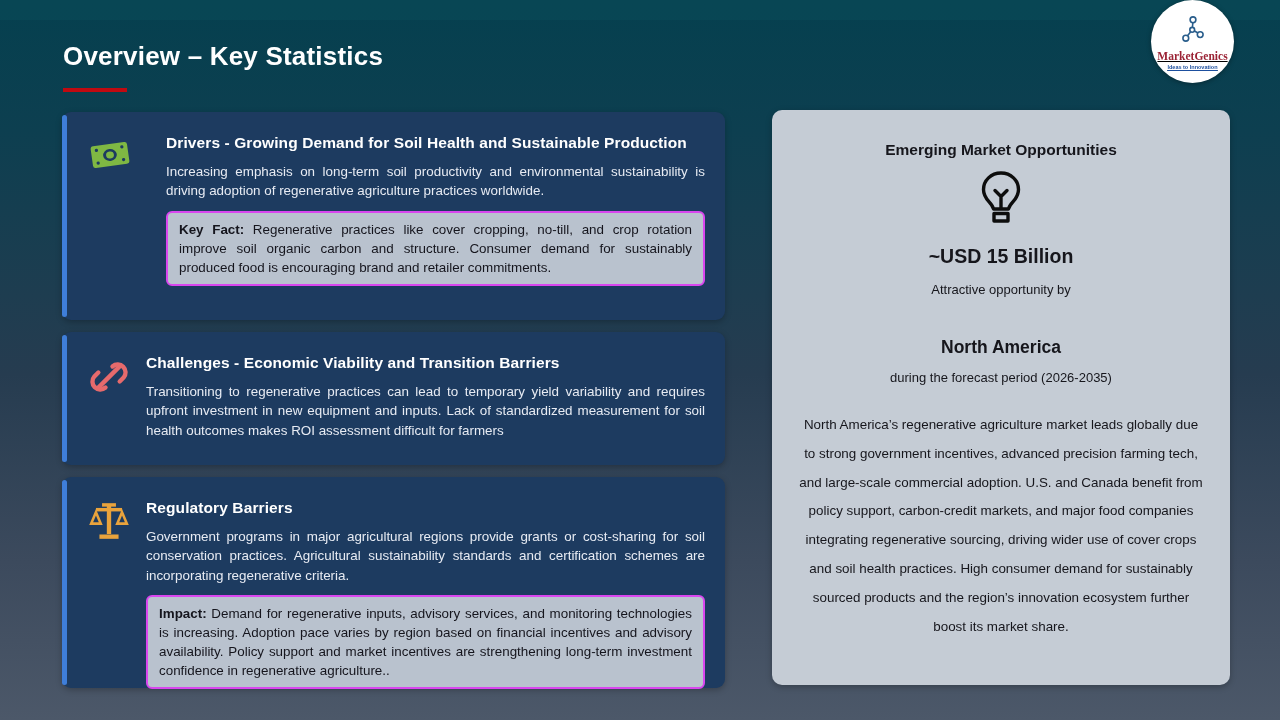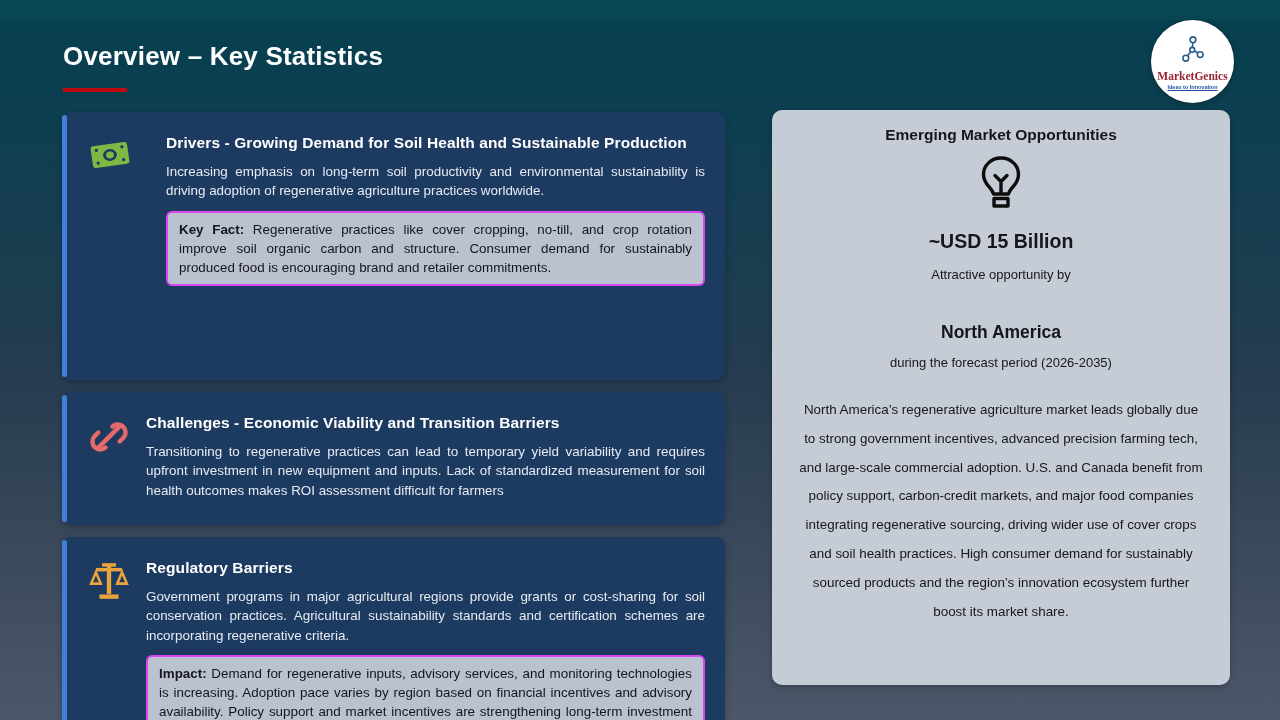--- a/index.html
+++ b/index.html
@@ -8,44 +8,44 @@
     font-family:"Liberation Sans",sans-serif;
     background:linear-gradient(180deg,#05404f 0%,#0d3f50 18%,#263c50 52%,#3c4a5d 78%,#4c5869 100%);
   }
   .top-band{position:absolute;left:0;top:0;width:100%;height:20px;background:#0b4b5a;opacity:.55;}
 
   
   .page-title{position:absolute;left:63px;top:41px;margin:0;font-size:26px;font-weight:bold;color:#ffffff;letter-spacing:.2px;}
   .title-underline{position:absolute;left:63px;top:88px;width:64px;height:4px;background:#c00a11;}
 
   
-  .logo{position:absolute;left:1151px;top:20px;width:83px;height:83px;background:#ffffff;border-radius:50%;
-        display:flex;flex-direction:column;align-items:center;justify-content:center;box-shadow:0 1px 5px rgba(0,0,0,.35);}
+  .logo{position:absolute;left:1151px;top:0;width:83px;height:83px;background:#ffffff;border-radius:50%;
+        display:flex;flex-direction:column;align-items:center;justify-content:center;box-shadow:0 1px 5px rgba(0,0,0,.35);text-decoration:underline;}
   .logo .brand{font-family:"Liberation Serif",serif;font-weight:bold;font-size:11.5px;color:#9b2335;line-height:1;margin-top:2px;}
   .logo .tagline{font-size:5.5px;font-weight:bold;color:#1d4f9e;text-decoration:underline;margin-top:2px;}
 
   
   .cards{position:absolute;left:62px;top:112px;width:663px;display:flex;flex-direction:column;gap:12px;}
   .card{position:relative;background:#1d3b60;border-radius:9px;box-sizing:border-box;
         padding:22px 20px 14px 26px;display:flex;gap:14px;box-shadow:0 2px 6px rgba(0,0,0,.25);}
   .card::before{content:"";position:absolute;left:0;top:3px;bottom:3px;width:5px;border-radius:5px;background:#3f7ed9;}
-  .card-1{height:268px;gap:34px;}
+  .card-1{height:208px;gap:34px;}
   .card-2{height:133px;}
   .card-3{height:211px;}
   .card .icon{flex:0 0 44px;padding-top:2px;}
   .card-content{flex:1;min-width:0;}
   .card-title{margin:0 0 10px 0;font-size:15.5px;font-weight:bold;color:#ffffff;letter-spacing:.1px;}
   .card-text{margin:0;font-size:13.4px;line-height:1.45;color:#e7ebf3;text-align:justify;}
   .callout{margin-top:10px;background:#b9c2ce;border:2px solid #d946ef;border-radius:6px;
            padding:7px 11px;font-size:13.4px;line-height:1.42;color:#15151d;text-align:justify;}
   .co-label{font-weight:bold;}
 
   
   .panel{position:absolute;left:772px;top:110px;width:458px;height:575px;background:#c5ccd5;border-radius:10px;
-         box-sizing:border-box;padding:16px 26px;text-align:center;color:#16161c;box-shadow:0 2px 6px rgba(0,0,0,.25);}
+         box-sizing:border-box;padding:31px 26px;text-align:center;color:#16161c;box-shadow:0 2px 6px rgba(0,0,0,.25);}
   .panel-title{margin:0;font-size:15.5px;font-weight:bold;}
   .panel-bulb{margin-top:10px;}
   .panel-value{font-size:19.5px;font-weight:bold;margin-top:16px;}
   .panel-sub{font-size:13px;margin-top:14px;}
   .panel-region{font-size:17.5px;font-weight:bold;margin-top:40px;}
   .panel-period{font-size:13px;margin-top:12px;}
   .panel-desc{margin:26px 0 8px 0;font-size:13.4px;line-height:2.15;text-align:center;}
 </style>
 </head>
 <body>

